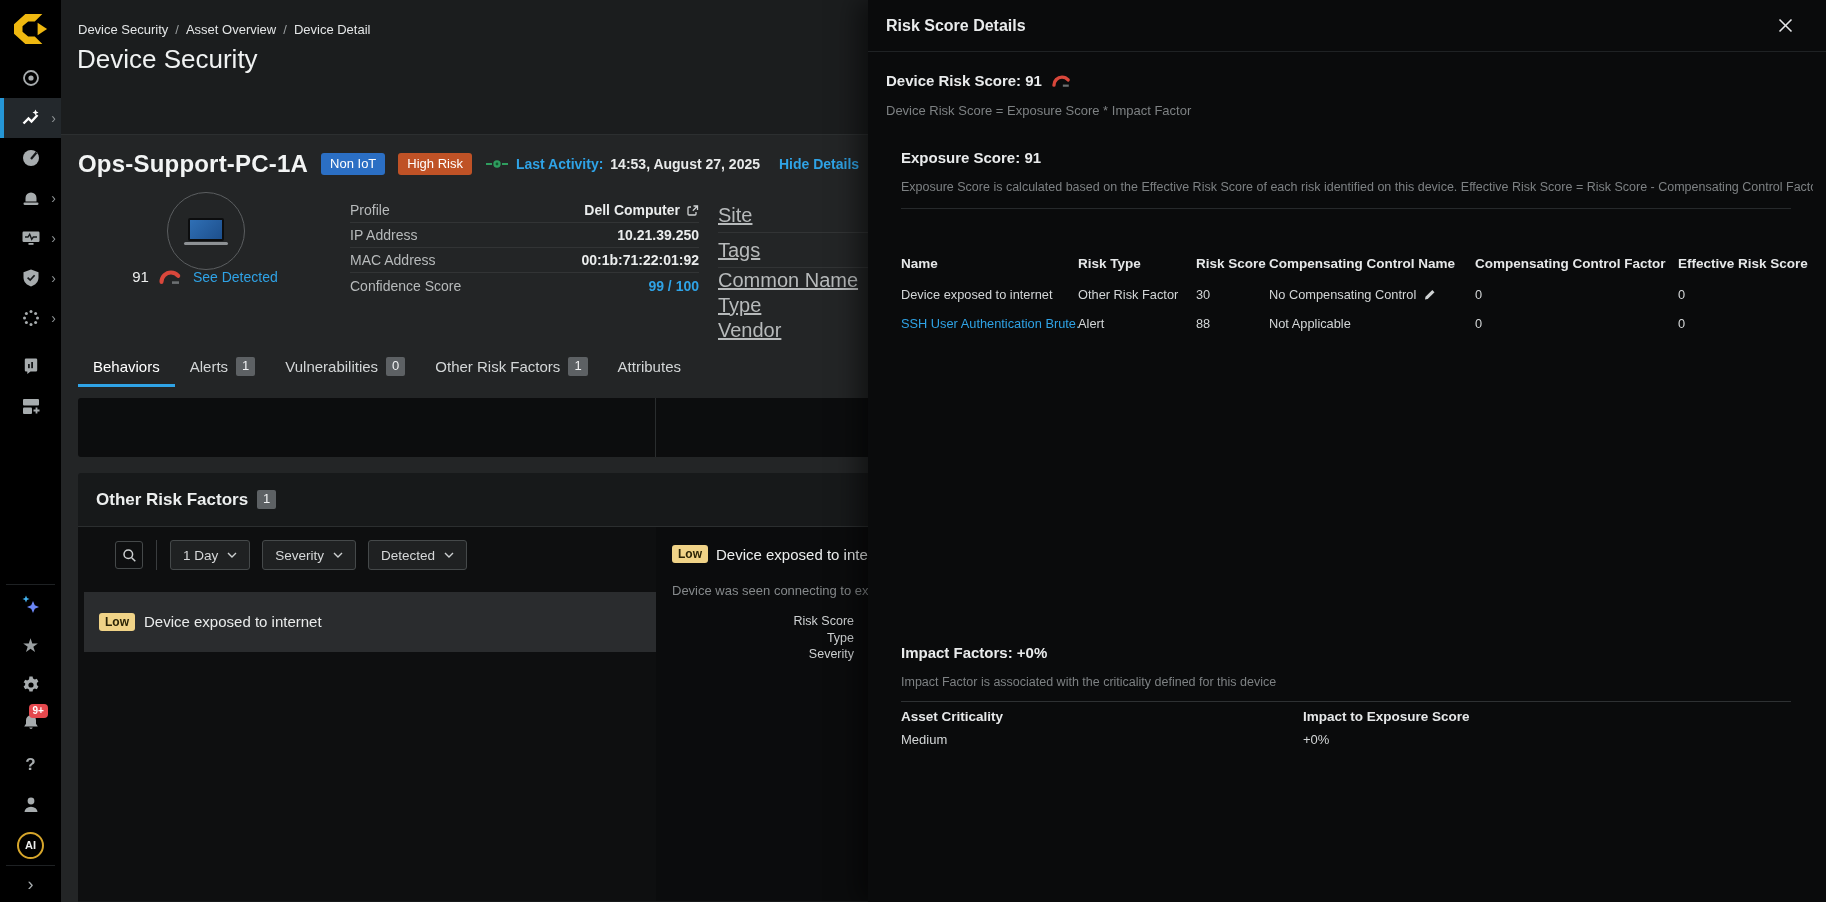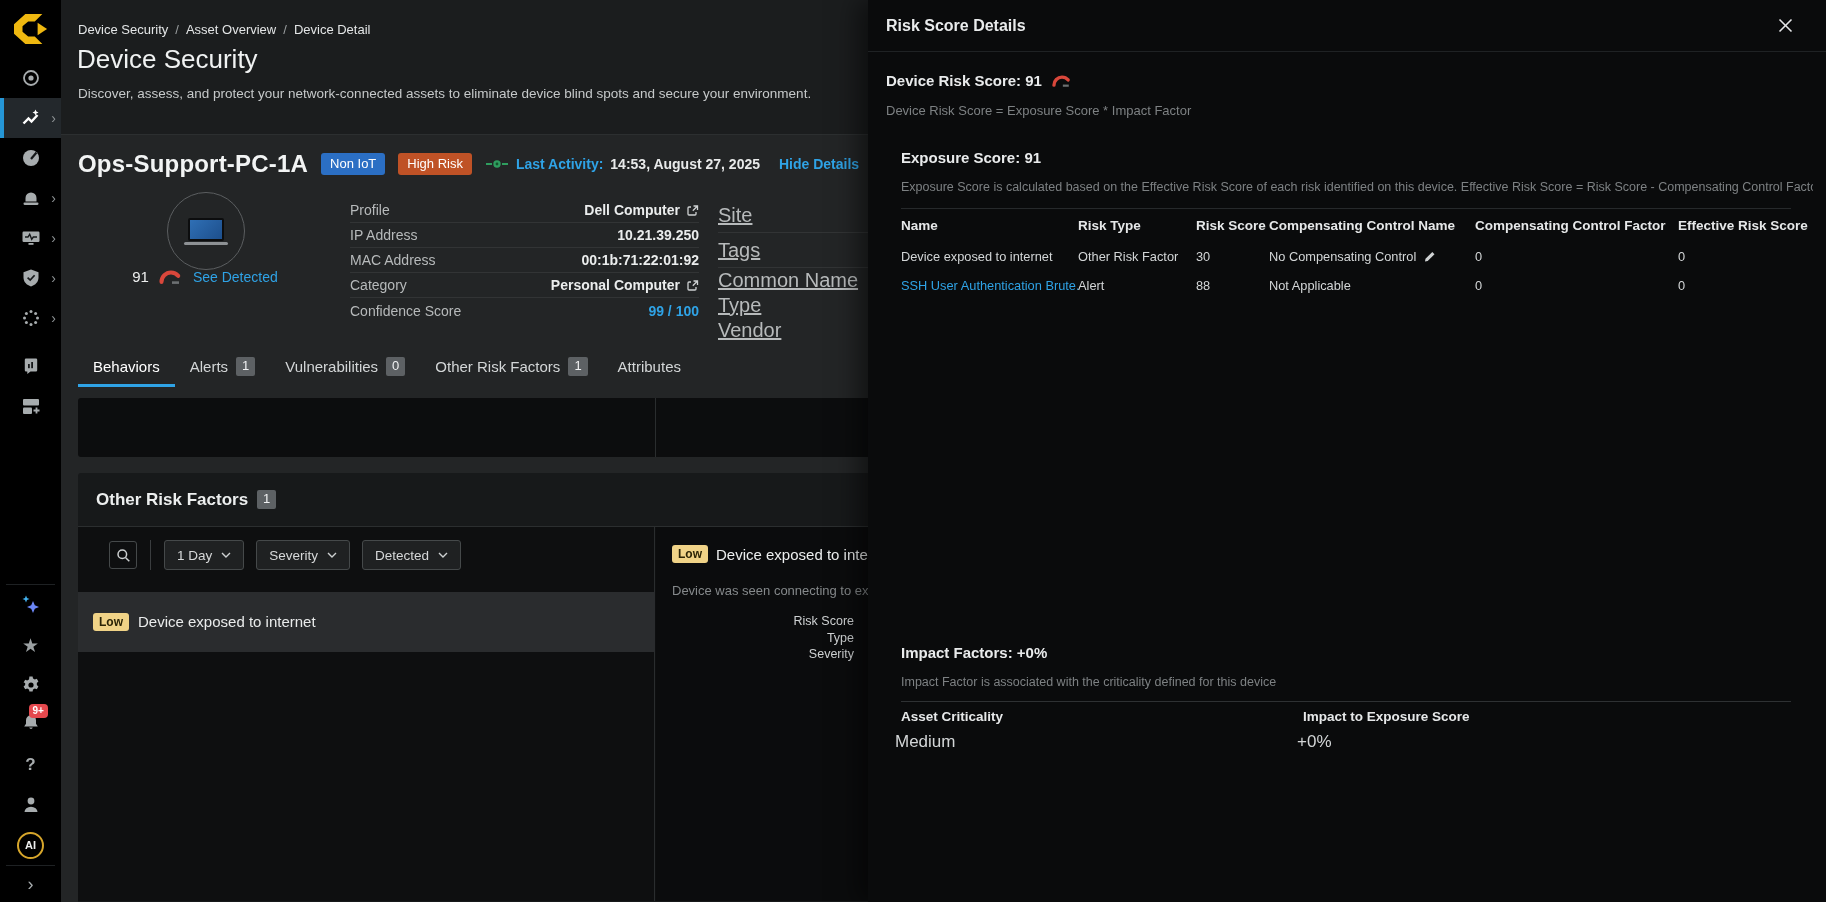--- a/index.html
+++ b/index.html
@@ -76,21 +76,21 @@
   .tab-badge { background:#5d6164; color:#f0f1f2; font-size:13px; padding:1px 6px; border-radius:2px; line-height:1.3; }
 
   .tab-body { position:absolute; left:17px; top:398px; width:1090px; height:59px; background:#0c0d0e; border-radius:3px; }
   .tab-body .vsep { position:absolute; left:577px; top:0; bottom:0; width:1px; background:#2a2d2e; }
 
   
   .orf-card { position:absolute; left:17px; top:473px; width:1090px; height:429px; background:#17191a; border-radius:3px 3px 0 0; }
   .orf-header { height:54px; display:flex; align-items:center; gap:9px; padding-left:18px; border-bottom:1px solid #2b2e2f; }
   .orf-title { font-size:17px; font-weight:600; color:#eceeee; }
   .orf-body { position:relative; height:374px; background:#0e0f10; }
-  .orf-left { position:absolute; left:0; top:0; width:577px; height:100%; border-right:1px solid #2a2d2e; }
+  .orf-left { position:absolute; left:6px; top:0; width:577px; height:100%; border-right:1px solid #2a2d2e; }
   .filter-row { position:absolute; left:31px; top:13px; display:flex; align-items:center; }
   .search-btn { width:28px; height:28px; border:1px solid #45494a; border-radius:3px; display:flex; align-items:center; justify-content:center; cursor:pointer; }
   .filter-vsep { width:1px; height:30px; background:#3a3d3f; margin:0 13px; }
   .dropdown { height:30px; display:flex; align-items:center; gap:9px; padding:0 12px; margin-right:12px;
     border:1px solid #45494a; border-radius:3px; background:#1f2122; font-size:13.5px; color:#d6d8d9; cursor:pointer; }
   .risk-row { position:absolute; left:0; top:65px; width:577px; height:60px; background:#2a2c2e; display:flex; flex-direction:column; justify-content:center; padding-left:15px; cursor:pointer; }
   .risk-row-title { display:flex; align-items:center; gap:9px; }
   .risk-row-title .t { font-size:15px; color:#e9ebeb; }
   .sev-badge { background:#f0d387; color:#2b2406; font-size:12px; font-weight:bold; padding:2px 6px; border-radius:3px; line-height:1.2; }
   .risk-row-meta { font-size:12px; color:#808486; margin-top:4px; margin-left:36px; }
@@ -110,29 +110,29 @@
   .close-btn { cursor:pointer; display:flex; align-items:center; }
   .score-heading { position:absolute; left:18px; top:72px; display:flex; align-items:center; gap:9px; font-size:15px; font-weight:600; color:#e9ebec; }
   .formula { position:absolute; left:18px; top:103px; font-size:13px; color:#7d8183; }
   .exp-heading { position:absolute; left:33px; top:149px; font-size:15px; font-weight:600; color:#e9ebec; }
   .exp-desc { position:absolute; left:33px; top:180px; width:912px; font-size:12.5px; color:#7d8183; white-space:nowrap; overflow:hidden; }
   .exp-divider { position:absolute; left:33px; top:208px; width:890px; height:1px; background:#26292b; }
   .exp-grid { display:grid; grid-template-columns:177px 118px 73px 206px 203px 1fr; column-gap:0; width:912px; }
   .exp-head { position:absolute; left:33px; top:218px; font-size:13.5px; font-weight:bold; color:#e6e8e9; }
   .exp-row1 { position:absolute; left:33px; top:249px; font-size:12.8px; color:#d3d6d7; }
   .exp-row2 { position:absolute; left:33px; top:278px; font-size:12.8px; color:#d3d6d7; }
-  .exp-grid > div { padding-right:6px; overflow:hidden; white-space:nowrap; }
+  .exp-grid > div { padding-right:6px; overflow:hidden; white-space:nowrap;margin-top:38px; }
   .cell-link { color:#2fa3e6; cursor:pointer; }
   .control-cell { display:flex; align-items:center; gap:7px; }
   .imp-heading { position:absolute; left:33px; top:644px; font-size:15px; font-weight:600; color:#e9ebec; }
   .imp-desc { position:absolute; left:33px; top:675px; font-size:12.5px; color:#7d8183; }
   .imp-divider { position:absolute; left:33px; top:701px; width:890px; height:1px; background:#2e3133; }
   .imp-grid { display:grid; grid-template-columns:376px 1fr; width:912px;gap:26px; }
   .imp-head { position:absolute; left:33px; top:709px; font-size:13.5px; font-weight:bold; color:#e6e8e9; }
-  .imp-row { position:absolute; left:27px; top:732px; font-size:17px; color:#d3d6d7; }
+  .imp-row { position:absolute; left:33px; top:732px; font-size:13px; color:#d3d6d7; }
 </style>
 </head>
 <body>
 
 <div class="page">
 
   <aside class="sidebar">
     <div class="logo">
       <svg width="34" height="32" viewBox="0 0 36 32">
         <path d="M12 0 H30 L22 8 H15 L9 13 V19 L15 24 H22 L30 32 H12 L0 21 V11 Z" fill="#efb810"></path>
@@ -261,21 +261,20 @@
   <main class="main">
     <div class="top-header">
       <div class="breadcrumb">
         <span>Device Security</span>
         <span class="sep">/</span>
         <span>Asset Overview</span>
         <span class="sep">/</span>
         <span>Device Detail</span>
       </div>
       <h1 class="page-title">Device Security</h1>
-      <div class="page-subtitle">Discover, assess, and protect your network-connected assets to eliminate device blind spots and secure your environment.</div>
     </div>
 
     <div class="name-row">
       <span class="device-name">Ops-Support-PC-1A</span>
       <span class="pill pill-blue">Non IoT</span>
       <span class="pill pill-orange">High Risk</span>
       <span class="activity">
         <svg width="24" height="10" viewBox="0 0 24 10">
           <line x1="1" y1="5" x2="7" y2="5" stroke="#2f9e5f" stroke-width="2"></line>
           <circle cx="12" cy="5" r="3.7" fill="#2f9e5f"></circle>
@@ -312,30 +311,20 @@
           </svg>
         </span>
       </div>
       <div class="field-row">
         <span class="f-label">IP Address</span>
         <span class="f-value">10.21.39.250</span>
       </div>
       <div class="field-row">
         <span class="f-label">MAC Address</span>
         <span class="f-value">00:1b:71:22:01:92</span>
-      </div>
-      <div class="field-row">
-        <span class="f-label">Category</span>
-        <span class="f-value">
-          <span>Personal Computer</span>
-          <svg width="13" height="13" viewBox="0 0 13 13">
-            <path d="M5 3 H3 a1 1 0 0 0 -1 1 v6 a1 1 0 0 0 1 1 h6 a1 1 0 0 0 1 -1 V8" fill="none" stroke="#ced1d2" stroke-width="1.3"></path>
-            <path d="M7.5 2 H11.5 V6 M11.2 2.3 L6.8 6.7" fill="none" stroke="#ced1d2" stroke-width="1.3"></path>
-          </svg>
-        </span>
       </div>
       <div class="field-row">
         <span class="f-label">Confidence Score</span>
         <span class="f-value blue">99 / 100</span>
       </div>
     </div>
 
     <div class="fields-right">
       <div class="fr-row h35">Site</div>
       <div class="fr-row h35">Tags</div>

